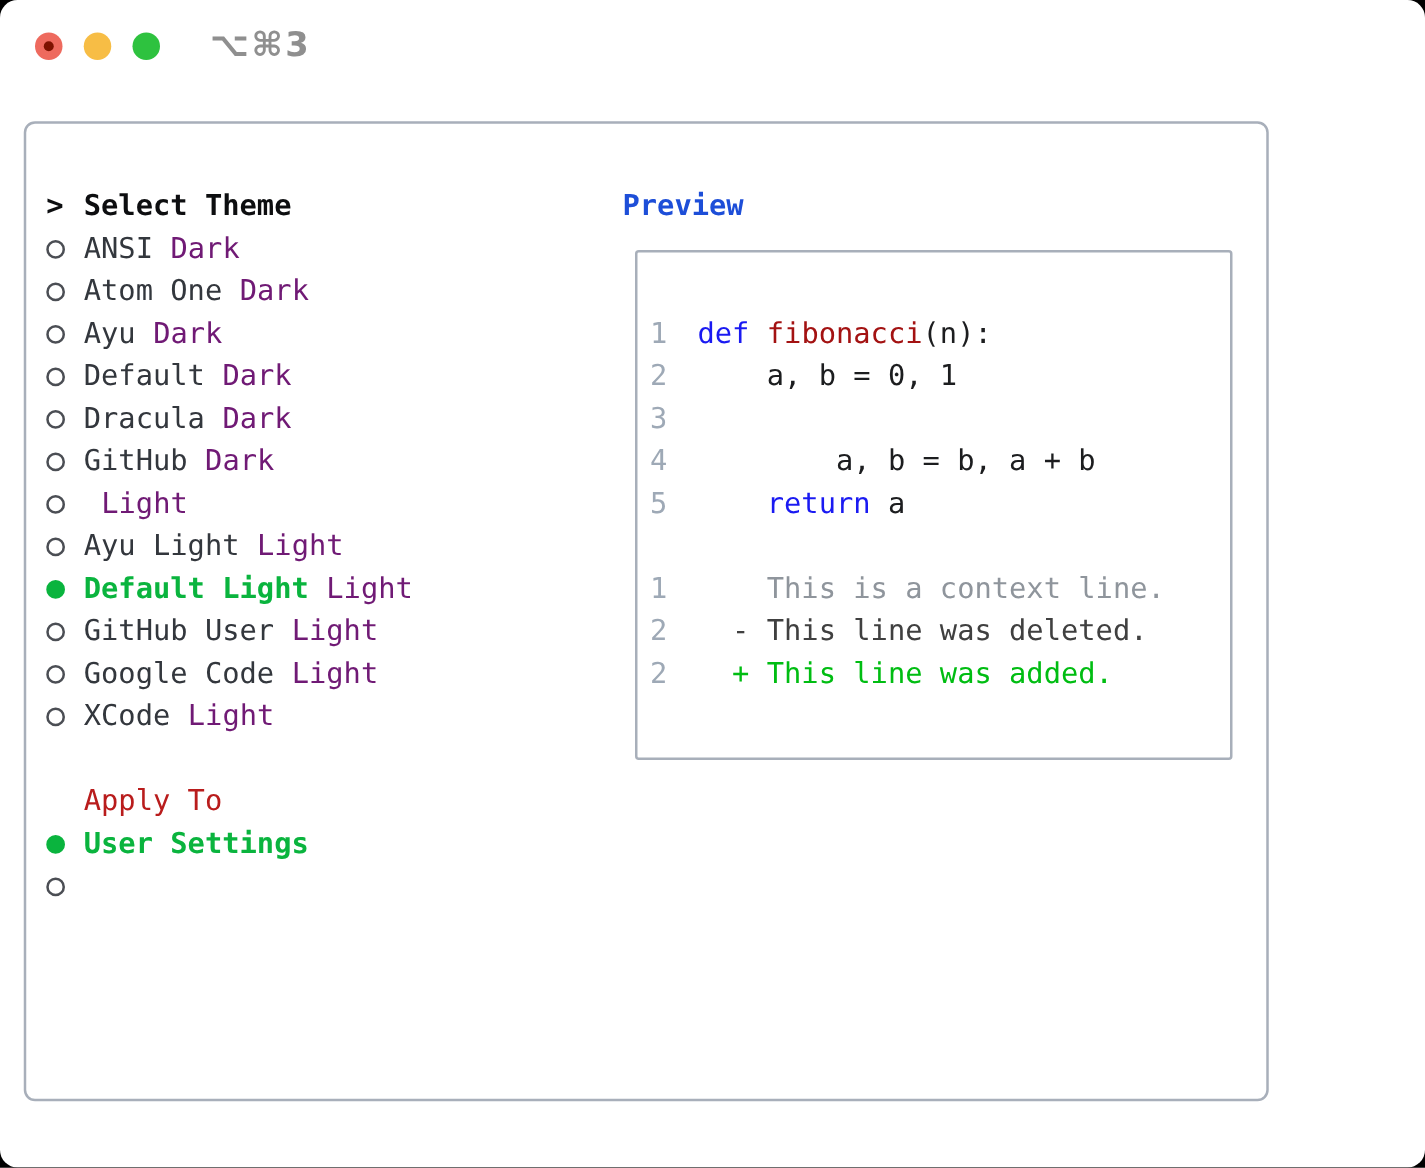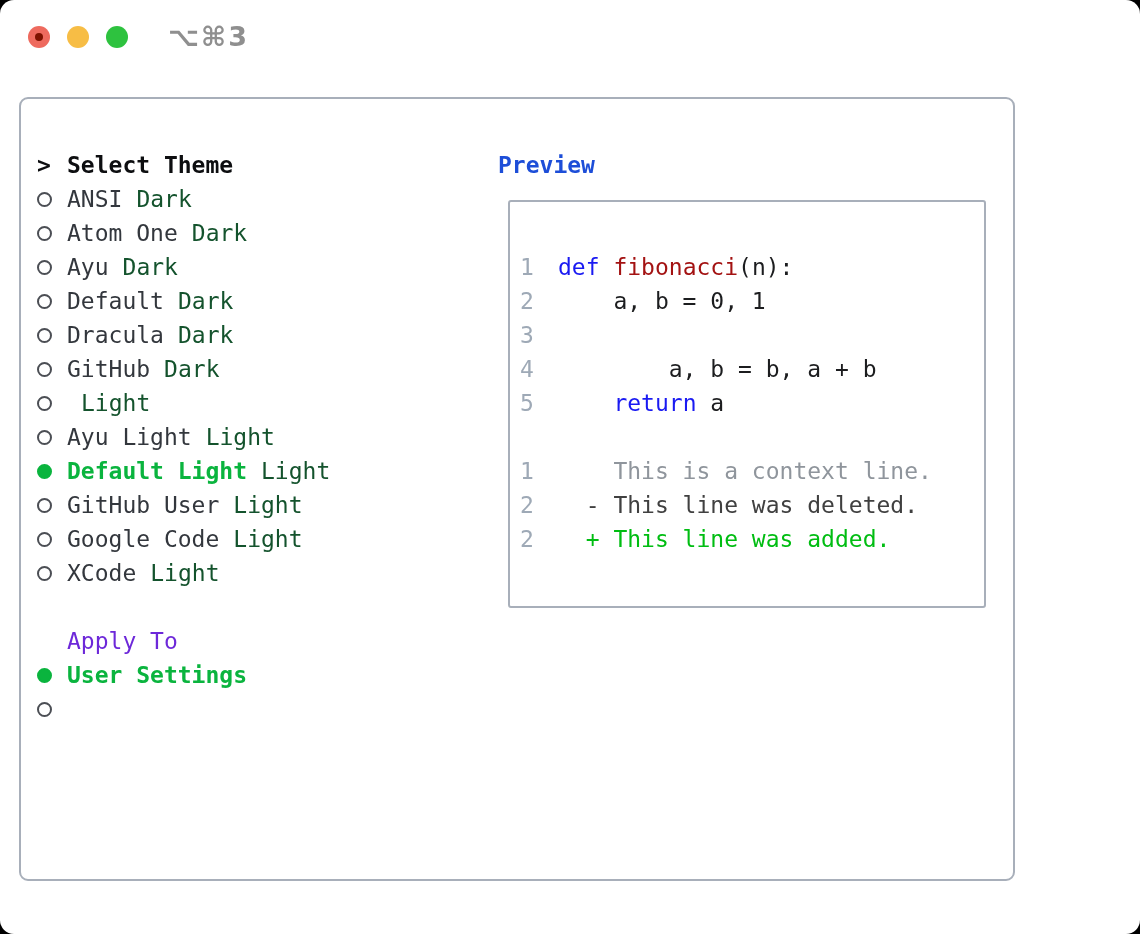--- a/index.html
+++ b/index.html
@@ -28,28 +28,28 @@
   .main-box {
     position:absolute; left:19px; top:97px; width:996px; height:784px;
     box-sizing:border-box; border:2px solid #a8afba; border-radius:9px;
     font-size:23px; line-height:34px; color:#33373d;
   }
   .left-panel { position:absolute; left:16px; top:49px; width:446px; }
   .row { height:34px; display:flex; align-items:center; white-space:pre; }
   .bullet-cell { flex:0 0 30px; display:flex; align-items:center; }
   .chev { font-weight:bold; color:#0d0e10; }
   .hdr { font-weight:bold; color:#0d0e10; }
-  .subhdr { color:#6d28d9; }
+  .subhdr { color:#b91c1c; }
   .radio {
     width:15px; height:15px; box-sizing:border-box;
     border:2px solid #4b4e54; border-radius:50%;
   }
   .row.selected .radio { background:#0ab43e; border-color:#0ab43e; }
   .row.selected .t-name, .row.selected .a-label { color:#0ab43e;font-weight:bold; }
-  .t-variant { color:#14532d; margin-left:14px;text-align:center; }
+  .t-variant { color:#701a75; margin-left:14px;text-align:center; }
   .spacer { height:34px; }
   .hint { color:#a2abb8; width:432px; }
   
   .preview-header {
     position:absolute; left:477px; top:49px; height:34px; line-height:34px;
     font-weight:bold; color:#1d4ed8;
   }
   .preview-box {
     position:absolute; left:487px; top:101px; width:478px; height:408px;
     box-sizing:border-box; border:2px solid #a8afba; border-radius:3px;

